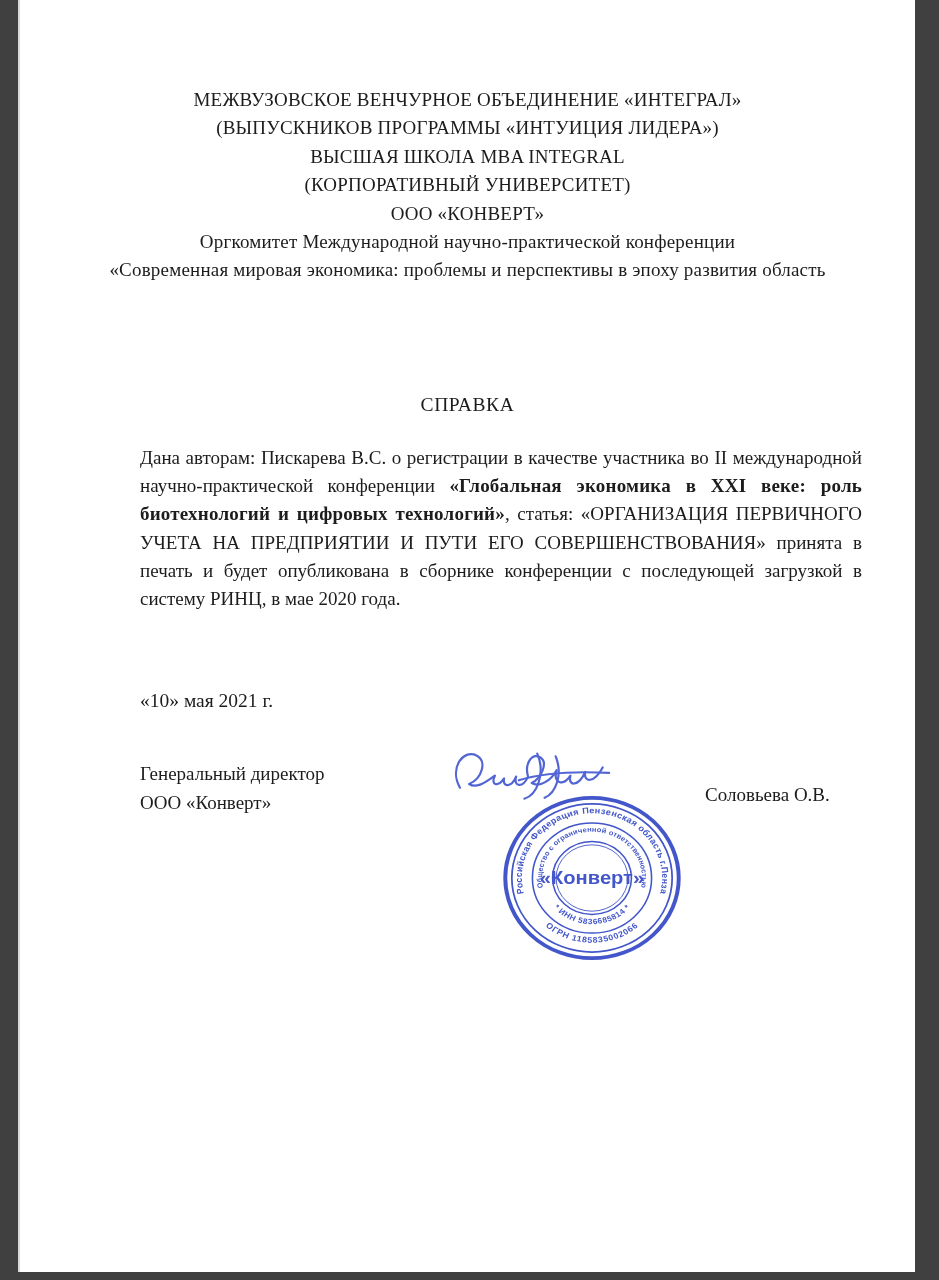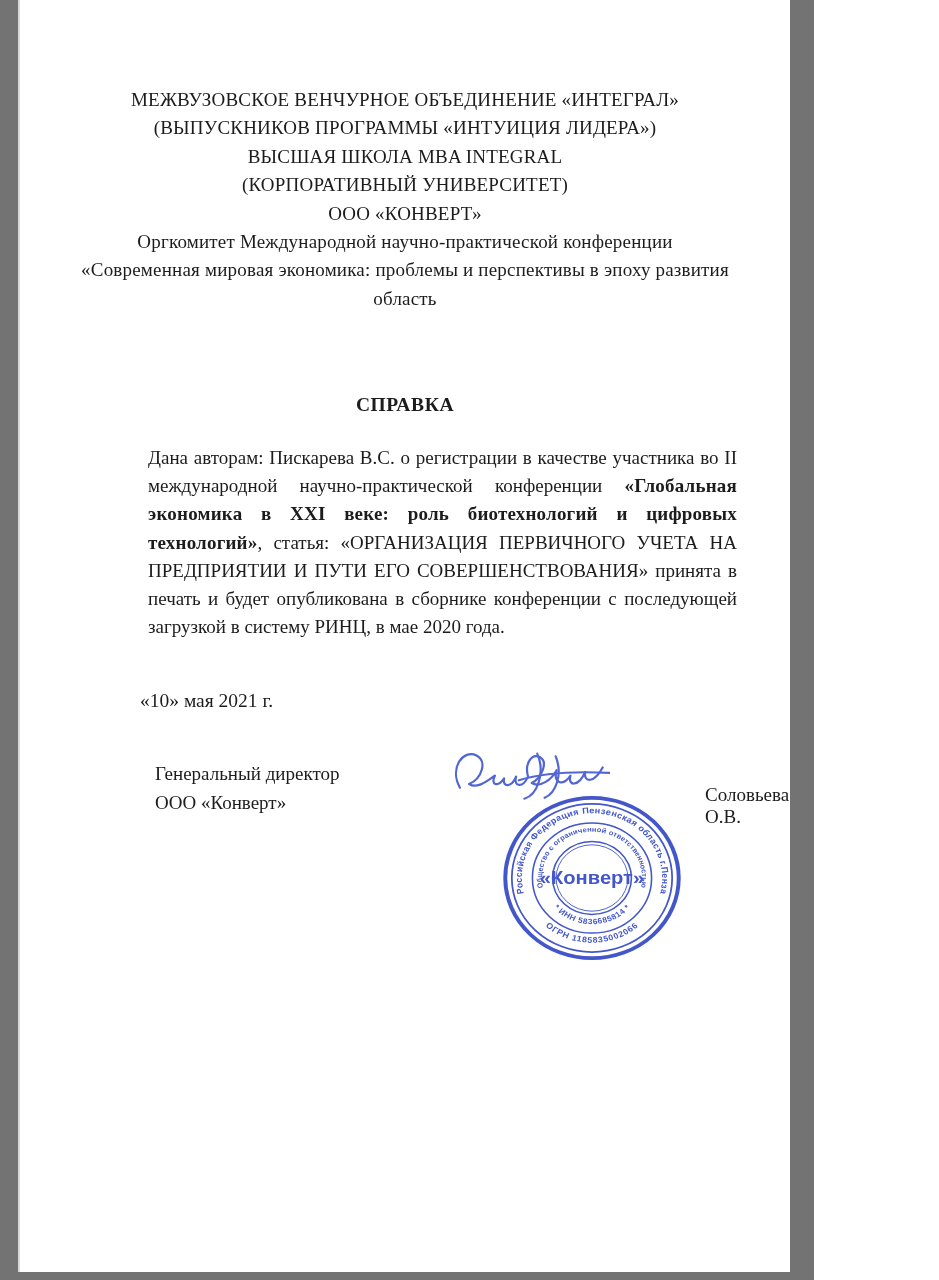--- a/index.html
+++ b/index.html
@@ -1,22 +1,22 @@
 <!DOCTYPE html>
 <html><head>
 <meta charset="utf-8">
 <style>
   * { margin: 0; padding: 0; box-sizing: border-box; }
   html, body { width: 939px; height: 1280px; overflow: hidden; }
   body { font-family: "Liberation Serif", "DejaVu Serif", serif; }
 
   .photo {
     position: relative;
-    width: 814px; height: 1280px;
-    background: #737373;
+    width: 939px; height: 1280px;
+    background: #404040;
   }
 
   .page {
     position: absolute;
     left: 18px; right: 24px; top: 0; bottom: 8px;
     background: #ffffff;
     border-left: 2px solid #d9d9d9;
     color: #1c1c1c;
   }
 
@@ -28,26 +28,25 @@
     line-height: 28.4px;
     letter-spacing: 0.2px;
   }
 
   .doc-title {
     position: absolute;
     top: 394px; left: 0; right: 0;
     text-align: center;
     font-size: 19.5px;
     letter-spacing: 0.6px;
-    font-weight: bold;
   }
 
   .body-par {
     position: absolute;
-    top: 444px; left: 128px; right: 53px;
+    top: 444px; left: 120px; right: 53px;
     font-size: 19px;
     line-height: 28.2px;
     text-align: justify;
     text-align-last: left;
   }
   .body-par b { letter-spacing: 0.2px; }
 
   .note-par {
     position: absolute;
     top: 595px; left: 120px; right: 53px;
@@ -55,21 +54,21 @@
   }
 
   .date-line {
     position: absolute;
     top: 690px; left: 120px;
     font-size: 19.5px;
   }
 
   .signer-role {
     position: absolute;
-    top: 760px; left: 135px;
+    top: 760px; left: 120px;
     font-size: 19px;
     line-height: 28.5px;
   }
 
   .signer-name {
     position: absolute;
     top: 784px; left: 685px;
     font-size: 19px;
   }
 

